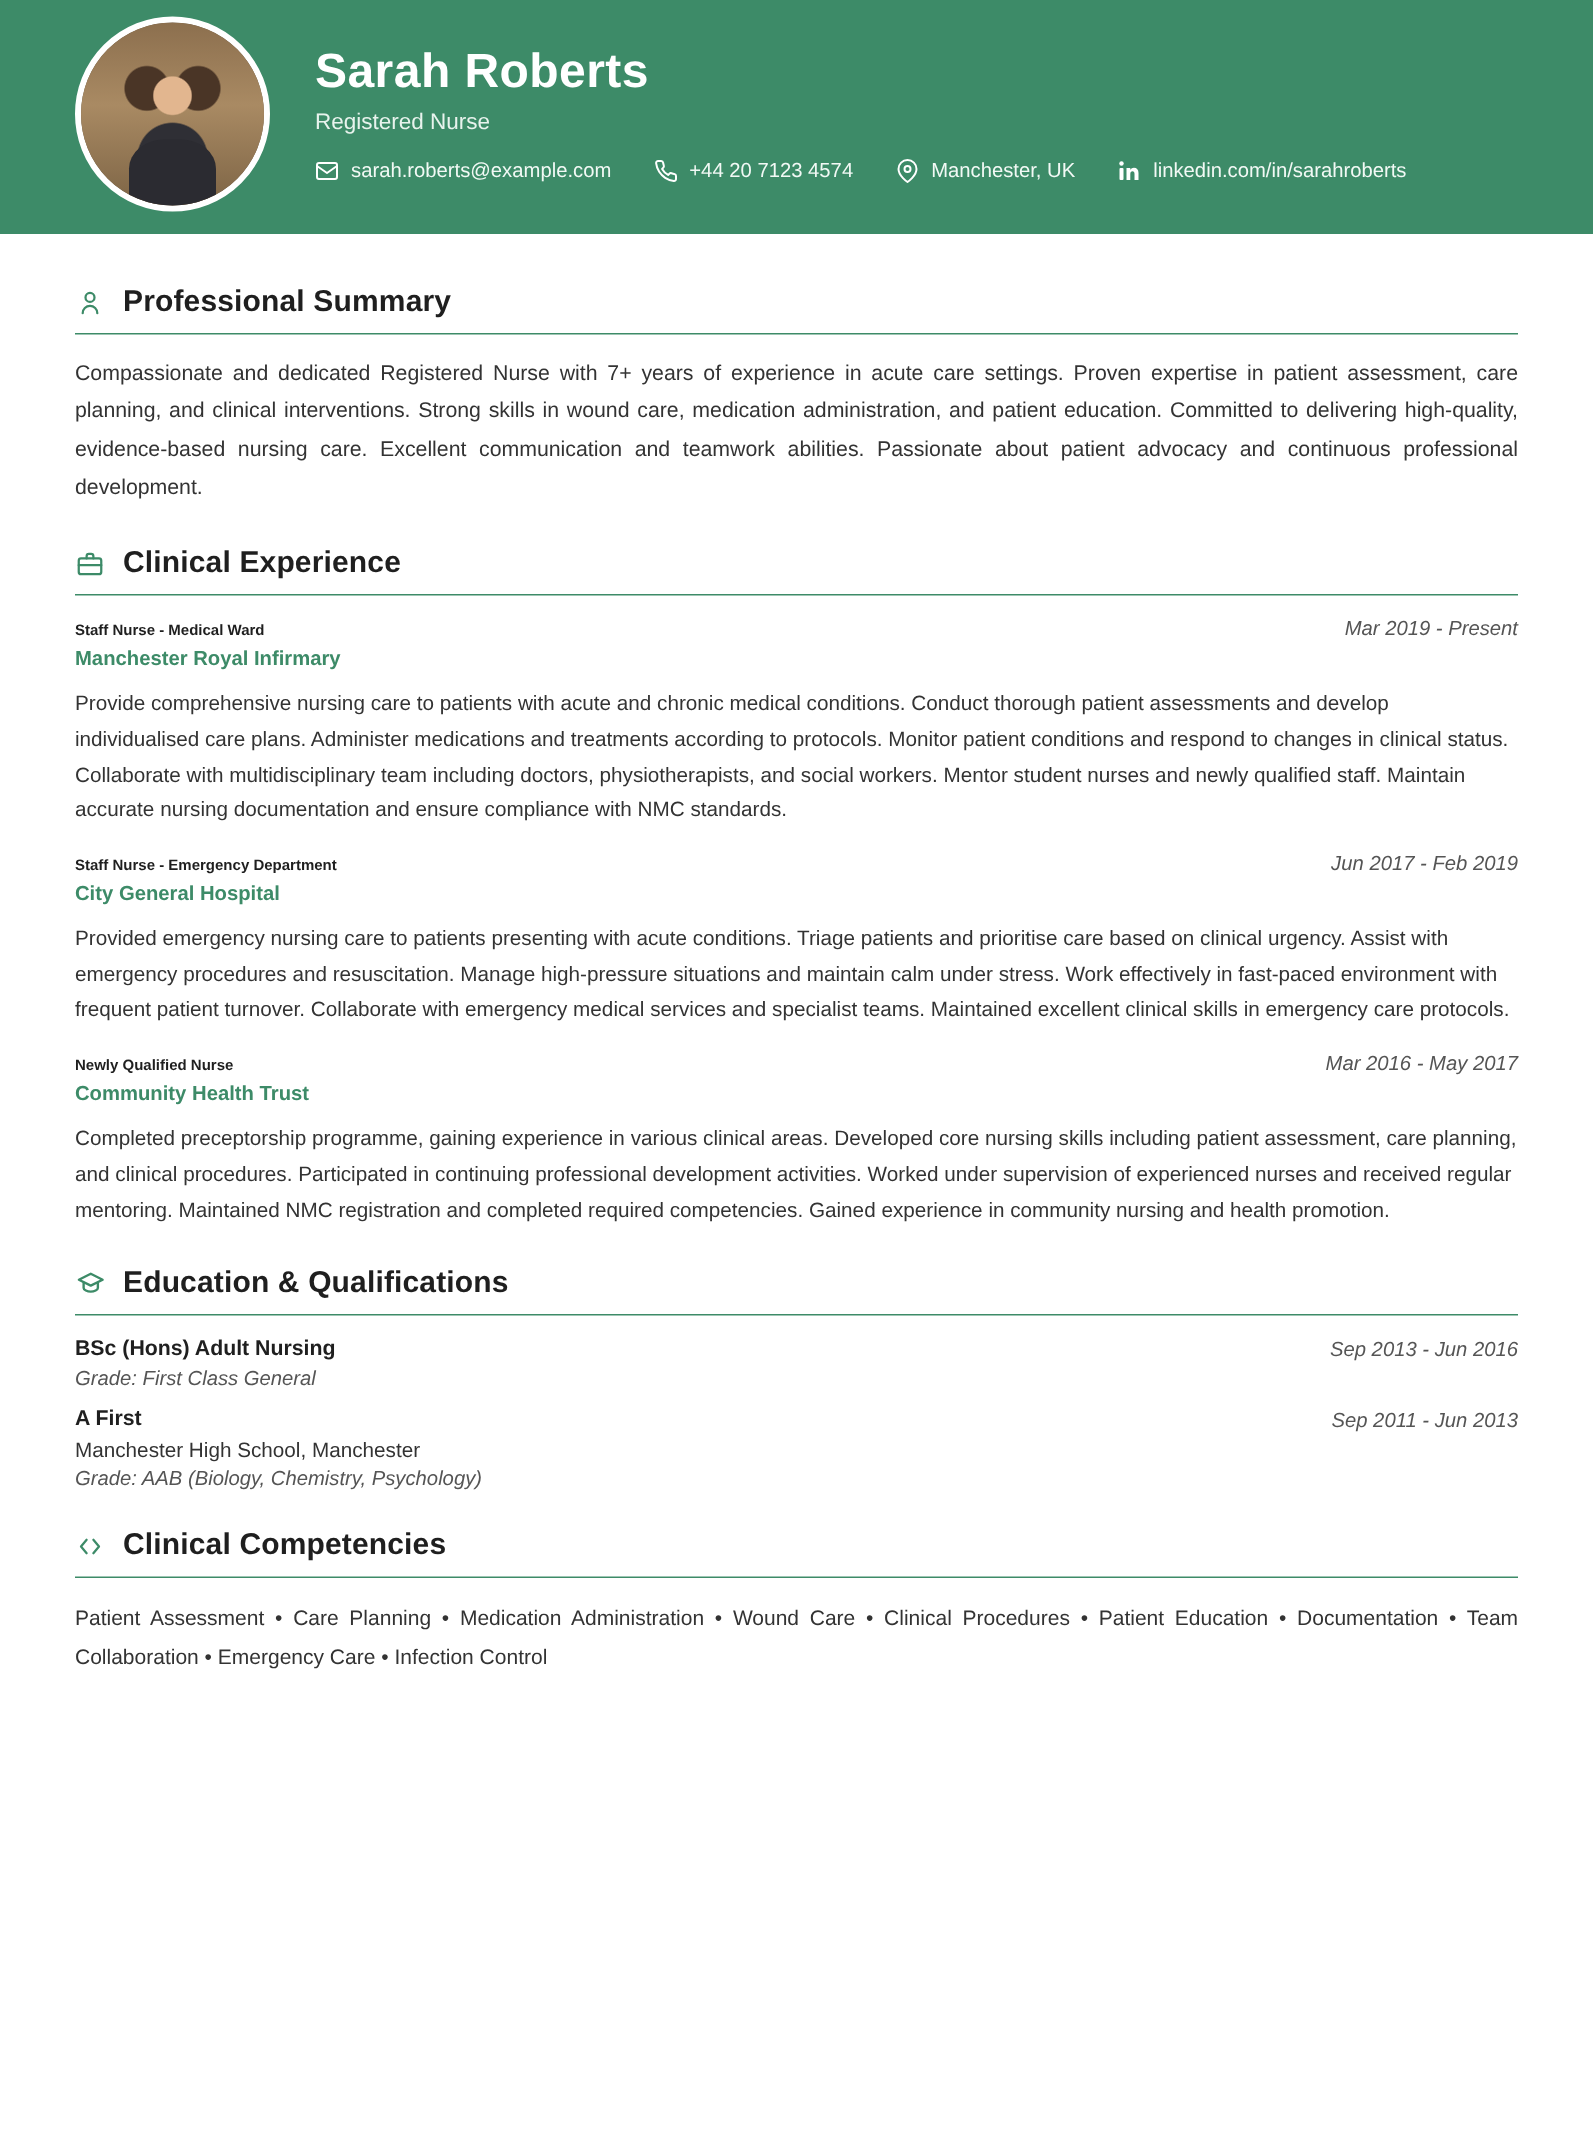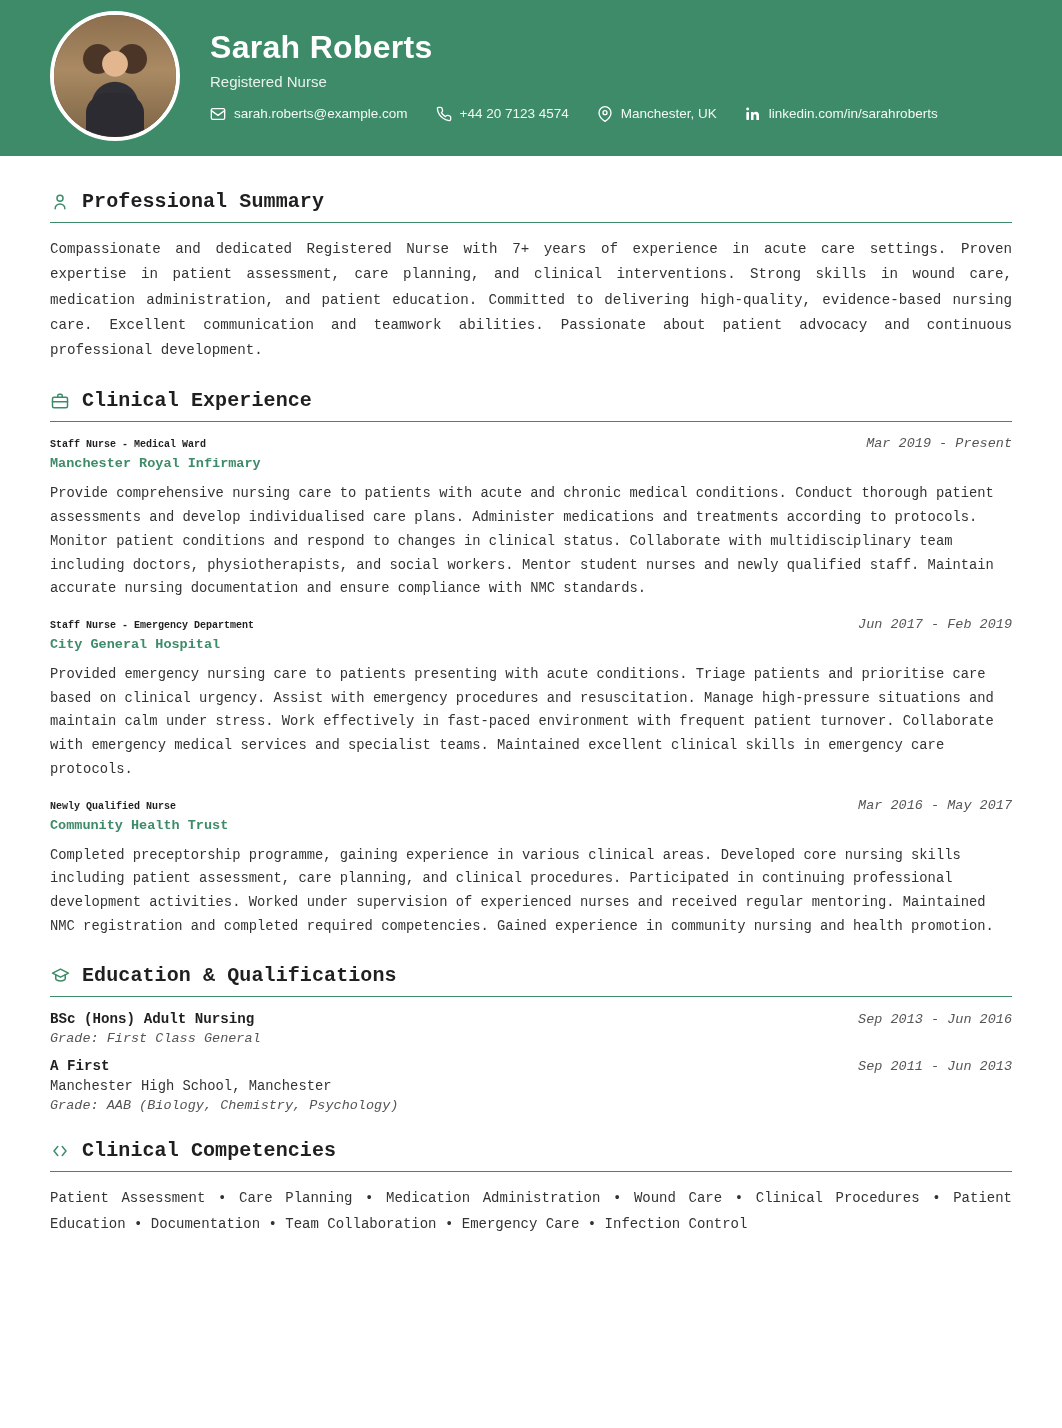--- a/index.html
+++ b/index.html
@@ -83,21 +83,21 @@
     gap: 8px;
     margin-right: 28px;
     white-space: nowrap;
   }
   .contact-item svg { display: block; }
 
   
   .content {
     padding: 34px 50px 30px 50px;
   }
-  .section { margin-bottom: 26px; font-family: Liberation Mono, monospace; }
+  .section { margin-bottom: 26px; }
   .section-head {
     display: flex;
     align-items: center;
     gap: 12px;
     padding-bottom: 9px;
   }
   .section-icon {
     color: #3d8b68;
     display: flex;
     align-items: center;

